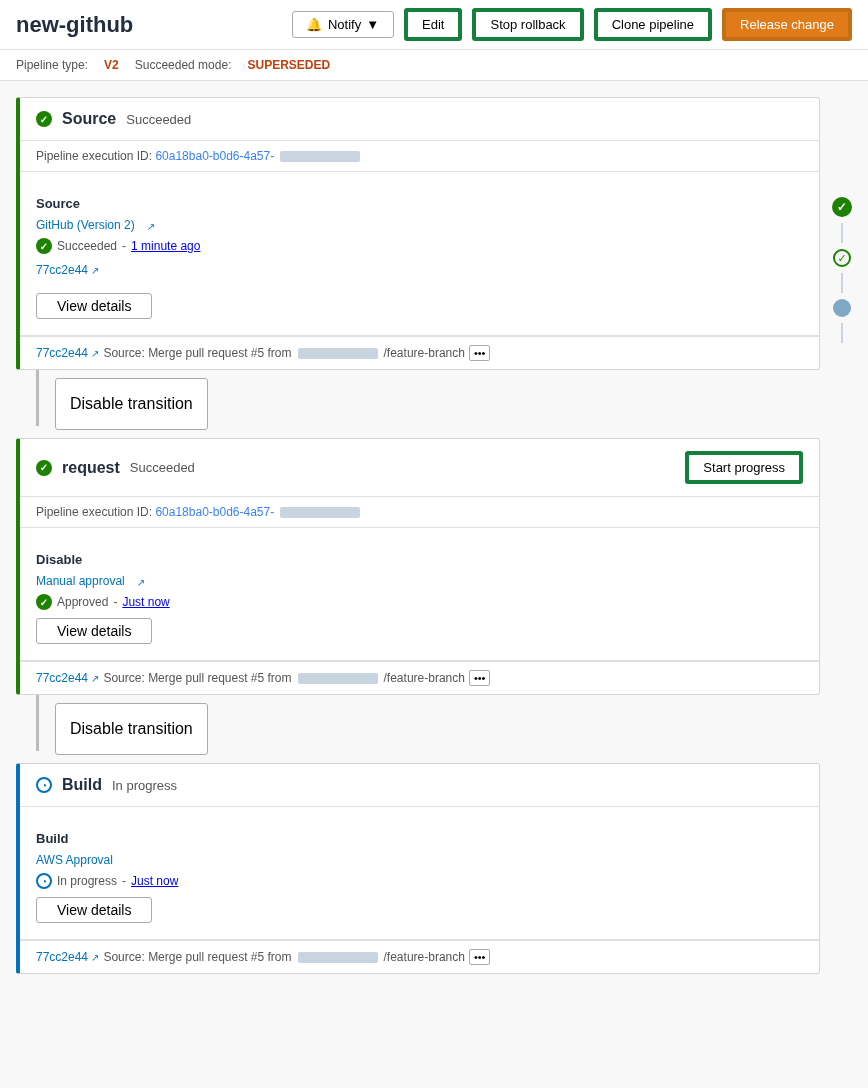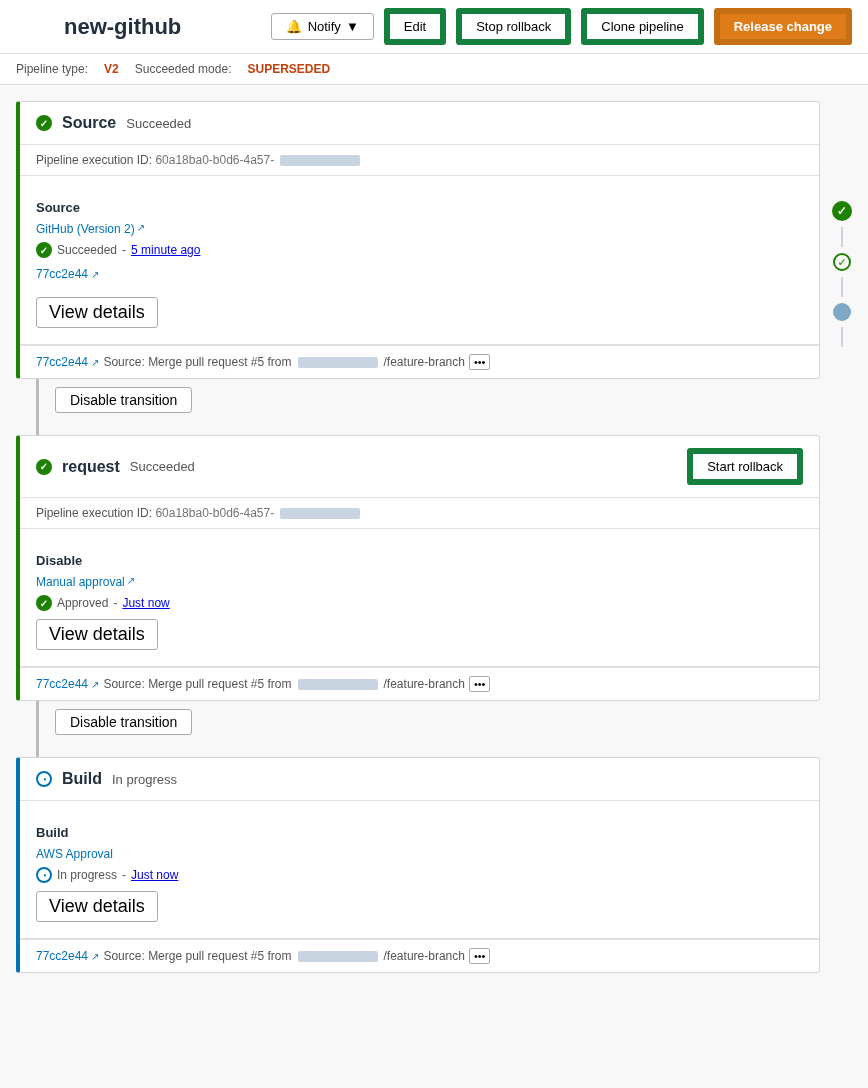--- a/index.html
+++ b/index.html
@@ -1,61 +1,61 @@
 <!DOCTYPE html>
 <html><head>
   <meta charset="utf-8">
   <style>
     * { box-sizing: border-box; margin: 0; padding: 0; }
     body { font-family: -apple-system, BlinkMacSystemFont, 'Segoe UI', Arial, sans-serif; font-size: 13px; background: #f8f8f8; color: #232f3e; }
 
     
     .header { display: flex; align-items: center; padding: 8px 16px; background: #fff; border-bottom: 1px solid #e0e0e0; gap: 10px; }
-    .header-title { font-size: 22px; font-weight: 700; color: #232f3e; margin-right: auto; margin-left: 48px; }
-    .btn { padding: 5px 14px; border: 6px solid #15803d; border-radius: 3px; background: #fff; cursor: pointer; font-size: 13px; display: inline-flex; align-items: center; gap: 5px; }
+    .header-title { font-size: 22px; font-weight: 700; color: #232f3e; margin-right: auto; }
+    .btn { padding: 5px 14px; border: 4px solid #15803d; border-radius: 3px; background: #fff; cursor: pointer; font-size: 13px; display: inline-flex; align-items: center; gap: 5px; }
     .btn-notify { border: 1px solid #aaa; }
-    .btn-primary { background: #e07b1a; border-color: #c56f14; color: #fff; font-weight: 700; }
+    .btn-primary { background: #e07b1a; border-color: #c56f14; color: #fff; font-weight: 400; }
 
     
     .pipeline-info { padding: 8px 16px; background: #fff; font-size: 12px; color: #555; border-bottom: 1px solid #e0e0e0; display: flex; gap: 16px; align-items: center; }
     .pipeline-info strong { font-weight: 700; color: #c2410c; }
 
     
     .main { display: flex; padding: 16px; gap: 12px; }
     .pipeline-stages { flex: 1; display: flex; flex-direction: column; gap: 0; }
 
     
     .stage-card { background: #fff; border: 1px solid #d5d5d5; border-radius: 3px; margin-bottom: 0; }
     .stage-header { display: flex; align-items: center; padding: 12px 16px; border-bottom: 1px solid #e0e0e0; gap: 10px; }
     .stage-title { font-size: 16px; font-weight: 700; }
     .stage-status-text { font-size: 13px; color: #555; }
     .stage-header-right { margin-left: auto; }
 
     .pipeline-exec-id { padding: 8px 16px; font-size: 12px; color: #555; border-bottom: 1px solid #e0e0e0; }
-    .pipeline-exec-id a { color: #737373; text-decoration: none; }
+    .pipeline-exec-id a { color: #3b82f6; text-decoration: none; }
 
     
     .stage-source { border-left: 4px solid #1d8102; }
     .stage-manual { border-left: 4px solid #1d8102; }
     .stage-build { border-left: 4px solid #0073bb; }
 
     
     .action-item { padding: 16px; border-bottom: 1px solid #e0e0e0; }
     .action-item:last-child { border-bottom: none; }
     .action-name { font-size: 13px; font-weight: 600; color: #232f3e; margin-bottom: 6px; }
-    .action-link { color: #0073bb; text-decoration: none; font-size: 12px; display: inline-flex; align-items: flex-start; gap: 2px; margin-bottom: 6px; }
+    .action-link { color: #0073bb; text-decoration: none; font-size: 12px; display: inline-flex; align-items: flex-end; gap: 12px; margin-bottom: 6px; }
     .action-status-row { display: flex; align-items: center; gap: 5px; font-size: 12px; color: #555; margin-bottom: 8px; }
     .action-commit-link { color: #0073bb; text-decoration: none; font-size: 12px; display: inline-flex; align-items: center; gap: 3px; margin-bottom: 8px; }
-    .btn-view-details { padding: 4px 12px; border: 1px solid #aaa; border-radius: 3px; background: #fff; cursor: pointer; font-size: 18px; }
+    .btn-view-details { padding: 4px 20px; border: 1px solid #aaa; border-radius: 3px; background: #fff; cursor: pointer; font-size: 14px; }
 
     
     .icon-success { display: inline-flex; align-items: center; justify-content: center; width: 16px; height: 16px; border-radius: 50%; background: #1d8102; color: #fff; font-size: 10px; font-weight: bold; }
     .icon-inprogress { display: inline-flex; align-items: center; justify-content: center; width: 16px; height: 16px; border-radius: 50%; border: 2px solid #0073bb; color: #0073bb; font-size: 10px; }
     .icon-approved { display: inline-flex; align-items: center; justify-content: center; width: 16px; height: 16px; border-radius: 50%; background: #1d8102; color: #fff; font-size: 10px; font-weight: bold; }
-    .btn-disable { padding: 4px 14px; border: 1px solid #aaa; border-radius: 3px; background: #fff; cursor: pointer; font-size: 14px; }
+    .btn-disable { padding: 16px 14px; border: 1px solid #aaa; border-radius: 3px; background: #fff; cursor: pointer; font-size: 16px; }
 
     
     .commit-footer { padding: 8px 16px; font-size: 12px; color: #555; border-top: 1px solid #e0e0e0; display: flex; align-items: center; gap: 4px; }
     .commit-footer a { color: #0073bb; text-decoration: none; display: inline-flex; align-items: center; gap: 3px; }
     .blurred-text { display: inline-block; background: #c8d4e0; border-radius: 2px; width: 80px; height: 11px; vertical-align: middle; margin: 0 2px; }
     .more-btn { display: inline-flex; align-items: center; justify-content: center; border: 1px solid #aaa; border-radius: 2px; padding: 1px 4px; font-size: 11px; cursor: pointer; background: #fff; }
 
     
     .sidebar-icons { display: flex; flex-direction: column; gap: 6px; padding-top: 100px; align-items: center; }
     .sidebar-icon-success { width: 20px; height: 20px; border-radius: 50%; background: #1d8102; display: flex; align-items: center; justify-content: center; color: #fff; font-size: 12px; font-weight: bold; }
@@ -106,21 +106,21 @@
       <div class="action-item">
         <div class="action-name">Source</div>
         <a href="#" class="action-link">
           <span>GitHub (Version 2)</span>
           <span class="external-link-icon">↗</span>
         </a>
         <div class="action-status-row">
           <span class="icon-success">✓</span>
           <span>Succeeded</span>
           <span>-</span>
-          <a href="#"><span>5 minute ago</span></a>
+          <a href="#"><span>1 minute ago</span></a>
         </div>
         <div style="margin-bottom:8px;">
           <a href="#" class="action-commit-link">
             <span>77cc2e44</span>
             <span class="external-link-icon">↗</span>
           </a>
         </div>
         <button class="btn-view-details">View details</button>
       </div>
       <div class="commit-footer">
@@ -141,21 +141,21 @@
         <button class="btn-disable">Disable transition</button>
       </div>
     </div>
 
     <div class="stage-card stage-manual">
       <div class="stage-header">
         <span class="icon-success">✓</span>
         <span class="stage-title">request</span>
         <span class="stage-status-text">Succeeded</span>
         <div class="stage-header-right">
-          <button class="btn">Start rollback</button>
+          <button class="btn">Start progress</button>
         </div>
       </div>
       <div class="pipeline-exec-id">
         <span>Pipeline execution ID:</span>
         <a href="#"><span>60a18ba0-b0d6-4a57-</span></a>
         <span class="blurred-text"></span>
       </div>
       <div style="height:8px;"></div>
       <div class="action-item">
         <div class="action-name">Disable</div>

